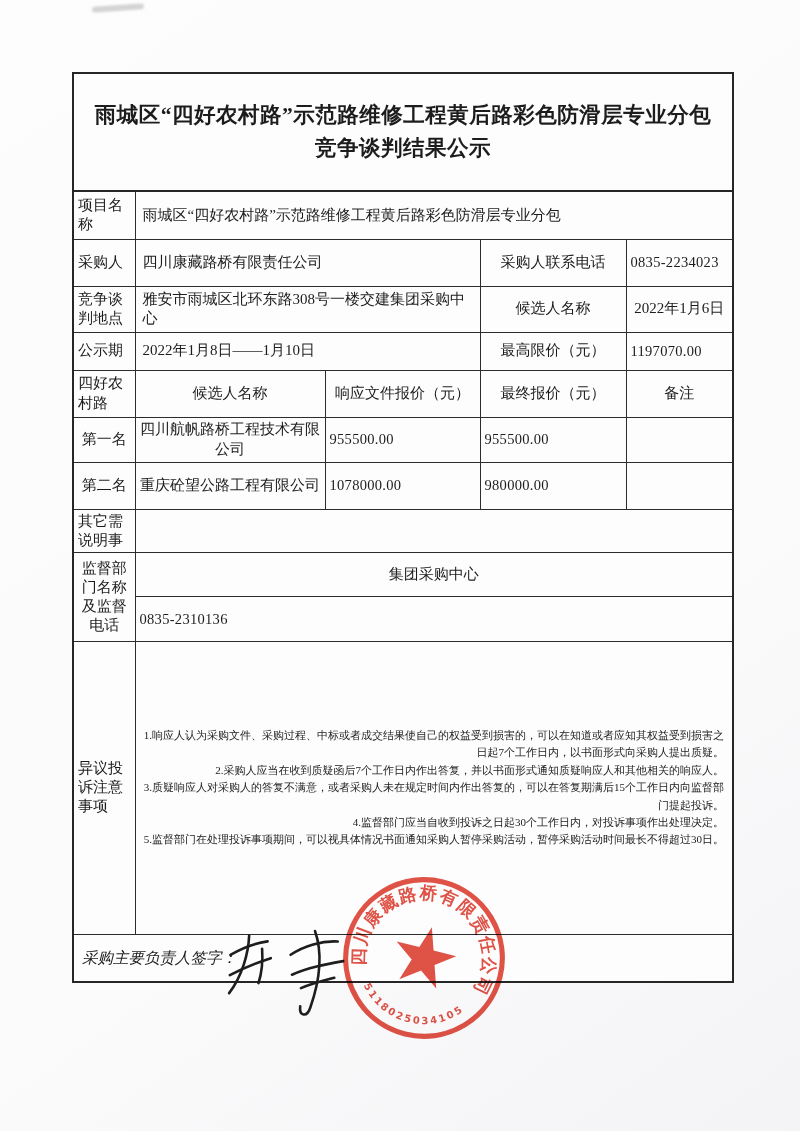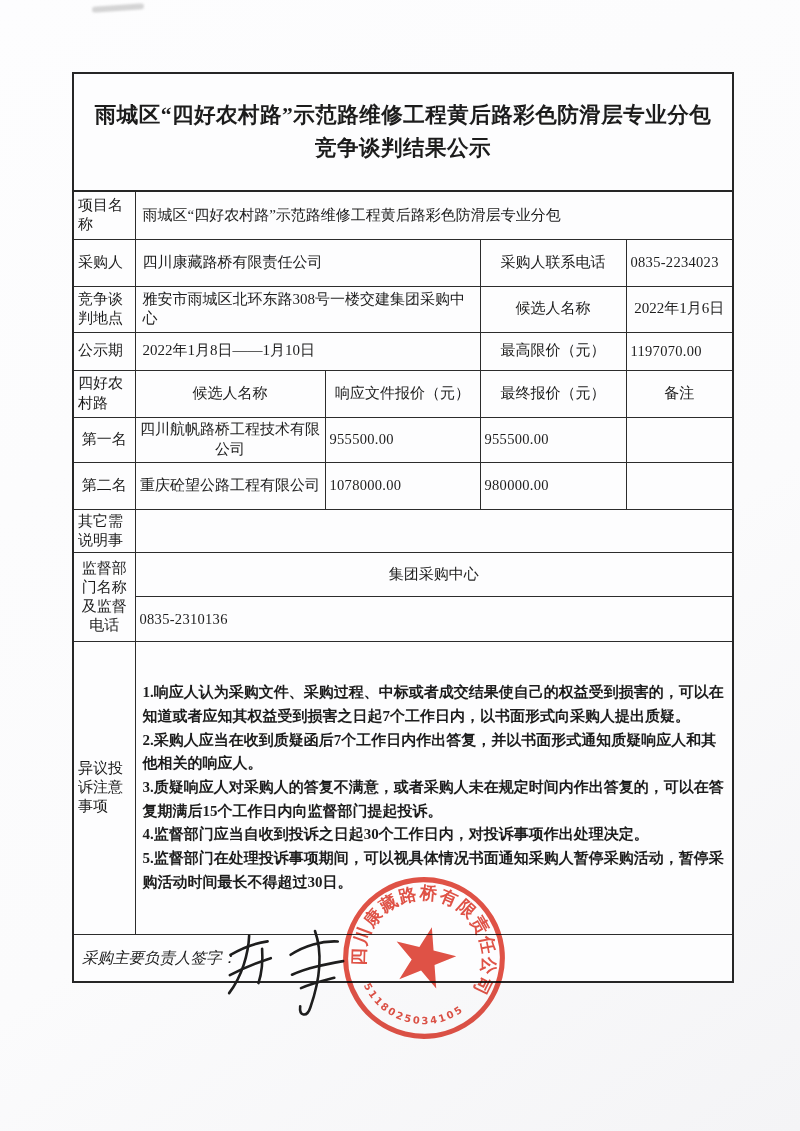--- a/index.html
+++ b/index.html
@@ -30,21 +30,21 @@
   td { border:1.5px solid #2c2c2c; padding:2px 4px; font-size:15px; line-height:1.28; vertical-align:middle; }
   .title-cell { text-align:center; vertical-align:middle; border-bottom:2px solid #262626; }
   .title-line { font-weight:bold; font-size:21.5px; letter-spacing:.5px; line-height:1.55; }
   .lbl  { text-align:left; }
   .lbl-c{ text-align:center; }
   .val-l{ text-align:left; padding-left:7px; }
   .val-c{ text-align:center; }
   .num  { text-align:left; font-size:14.5px; letter-spacing:.3px; }
   .hdr  { text-align:center; }
   .notice-cell { vertical-align:middle; padding:10px 8px 10px 7px; }
-  .notice-item { font-size:15px; line-height:1.58; text-align:left;font-weight:bold; }
+  .notice-item { font-size:11px; line-height:1.58; text-align:right; }
   .sig-cell { vertical-align:middle; padding-left:8px; font-size:15.5px;font-style:italic; }
   .stamp-wrap {
     position:absolute; left:337px; top:871px; width:174px; height:174px;
     z-index:6; opacity:.88; mix-blend-mode:multiply; pointer-events:none;
   }
   .sig-wrap {
     position:absolute; left:218px; top:925px; width:140px; height:100px;
     z-index:5; pointer-events:none; transform:rotate(-4deg);
   }
 </style>

